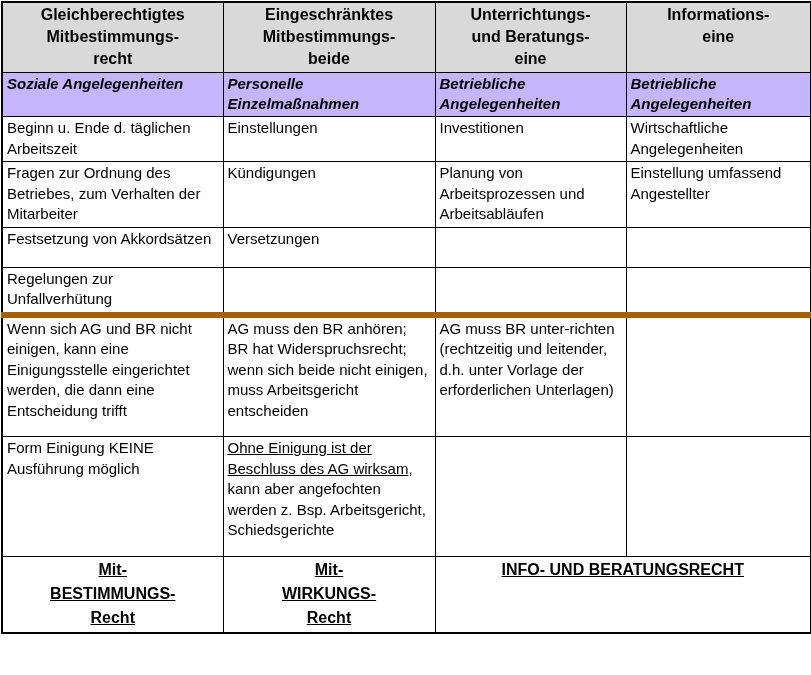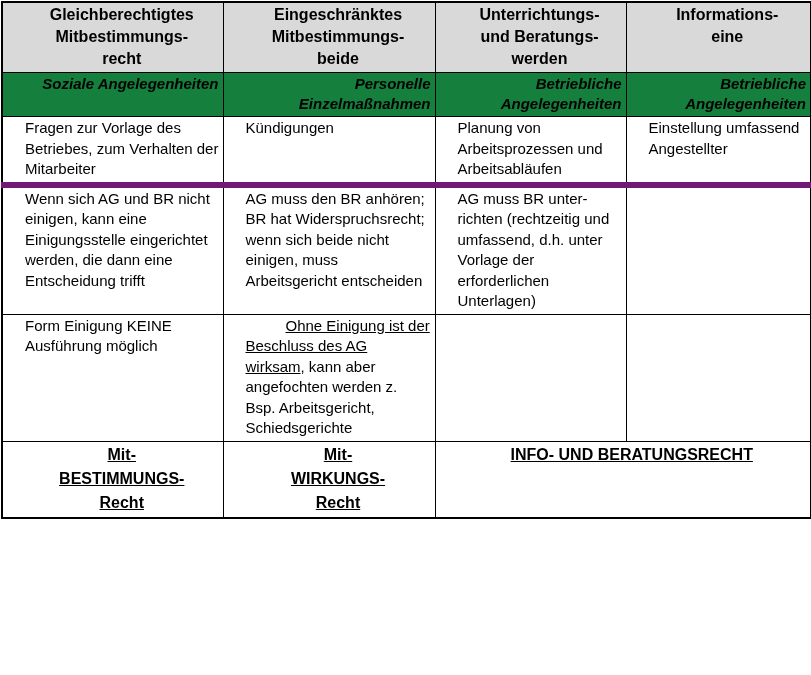--- a/index.html
+++ b/index.html
@@ -18,55 +18,54 @@
   table.grid {
     border-collapse: collapse;
     table-layout: fixed;
     width: 809px;
     border: 2px solid #000000;
     margin: 1px;
   }
   table.grid td, table.grid th {
     border: 1px solid #000000;
     vertical-align: top;
-    padding: 1px 4px 2px 22px;
+    padding: 1px 4px 2px 4px;
     overflow: hidden;
     box-sizing: border-box;
   }
   th.main-head {
     background: #d9d9d9;
     font-weight: bold;
     font-size: 16px;
     line-height: 22px;
     text-align: center;
     white-space: pre-line;
     vertical-align: top;
   }
   th.sub-head {
-    background: #15803d;
+    background: #c4b5fd;
     font-weight: bold;
     font-style: italic;
     font-size: 15px;
     line-height: 20px;
-    text-align: right;
+    text-align: left;
     white-space: pre-line;
     vertical-align: top;
   }
   td.body-cell {
     font-size: 15px;
     line-height: 20.5px;
     text-align: left;
     background: #ffffff;
   }
   tr.divider-row td {
-    border-top: 6px solid #701a75;
+    border-top: 6px solid #a16207;
   }
   .u {
     text-decoration: underline;
-    margin-left: 40px;
   }
   td.footer-cell {
     font-weight: bold;
     font-size: 16px;
     line-height: 24px;
     text-align: center;
     text-decoration: underline;
     white-space: pre-line;
     vertical-align: middle;
   }
@@ -86,46 +85,64 @@
     <tbody>
         <tr style="height:68px">
       <th class="main-head">Gleichberechtigtes
 Mitbestimmungs-
 recht</th>
       <th class="main-head">Eingeschränktes
 Mitbestimmungs-
 beide</th>
       <th class="main-head">Unterrichtungs-
 und Beratungs-
-werden</th>
+eine</th>
       <th class="main-head">Informations-
 eine</th>
     </tr>
 
     <tr style="height:42px">
       <th class="sub-head">Soziale Angelegenheiten</th>
       <th class="sub-head">Personelle
 Einzelmaßnahmen</th>
       <th class="sub-head">Betriebliche
 Angelegenheiten</th>
       <th class="sub-head">Betriebliche
 Angelegenheiten</th>
     </tr>
 
+    <tr style="height:44px">
+      <td class="body-cell">Beginn u. Ende d. täglichen Arbeitszeit</td>
+      <td class="body-cell">Einstellungen</td>
+      <td class="body-cell">Investitionen</td>
+      <td class="body-cell">Wirtschaftliche Angelegenheiten</td>
+    </tr>
     <tr style="height:64px">
-      <td class="body-cell">Fragen zur Vorlage des Betriebes, zum Verhalten der Mitarbeiter</td>
+      <td class="body-cell">Fragen zur Ordnung des Betriebes, zum Verhalten der Mitarbeiter</td>
       <td class="body-cell">Kündigungen</td>
       <td class="body-cell">Planung von Arbeitsprozessen und Arbeitsabläufen</td>
       <td class="body-cell">Einstellung umfassend Angestellter</td>
+    </tr>
+    <tr style="height:40px">
+      <td class="body-cell">Festsetzung von Akkordsätzen</td>
+      <td class="body-cell">Versetzungen</td>
+      <td class="body-cell"></td>
+      <td class="body-cell"></td>
+    </tr>
+    <tr style="height:40px">
+      <td class="body-cell">Regelungen zur Unfallverhütung</td>
+      <td class="body-cell"></td>
+      <td class="body-cell"></td>
+      <td class="body-cell"></td>
     </tr>
 
     <tr class="divider-row" style="height:122px">
       <td class="body-cell">Wenn sich AG und BR nicht einigen, kann eine Einigungsstelle eingerichtet werden, die dann eine Entscheidung trifft</td>
       <td class="body-cell">AG muss den BR anhören; BR hat Widerspruchsrecht; wenn sich beide nicht einigen, muss Arbeitsgericht entscheiden</td>
-      <td class="body-cell">AG muss BR unter-richten (rechtzeitig und umfassend, d.h. unter Vorlage der erforderlichen Unterlagen)</td>
+      <td class="body-cell">AG muss BR unter-richten (rechtzeitig und leitender, d.h. unter Vorlage der erforderlichen Unterlagen)</td>
       <td class="body-cell"></td>
     </tr>
     <tr style="height:120px">
       <td class="body-cell">Form Einigung KEINE Ausführung möglich</td>
       <td class="body-cell"><span class="u">Ohne Einigung ist der Beschluss des AG wirksam</span><span>, kann aber angefochten werden z. Bsp. Arbeitsgericht, Schiedsgerichte</span></td>
       <td class="body-cell"></td>
       <td class="body-cell"></td>
     </tr>
 
     <tr style="height:70px">

